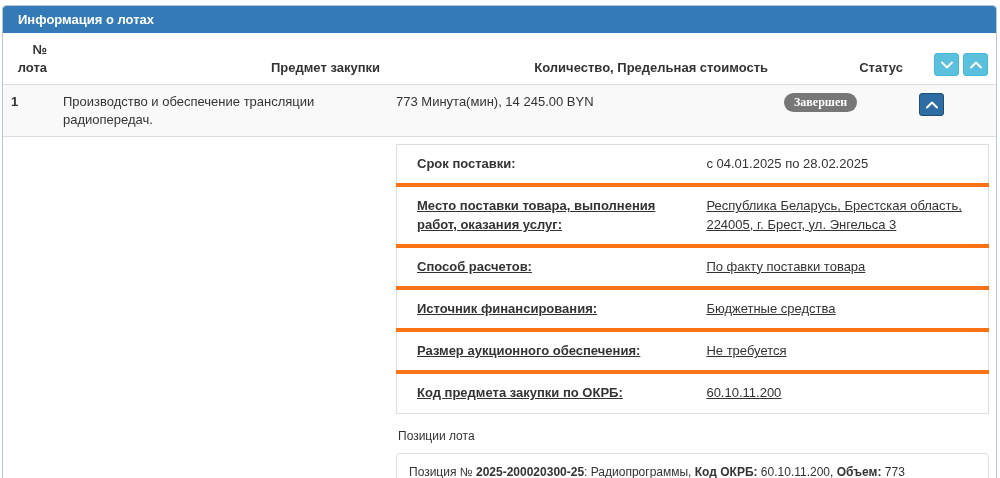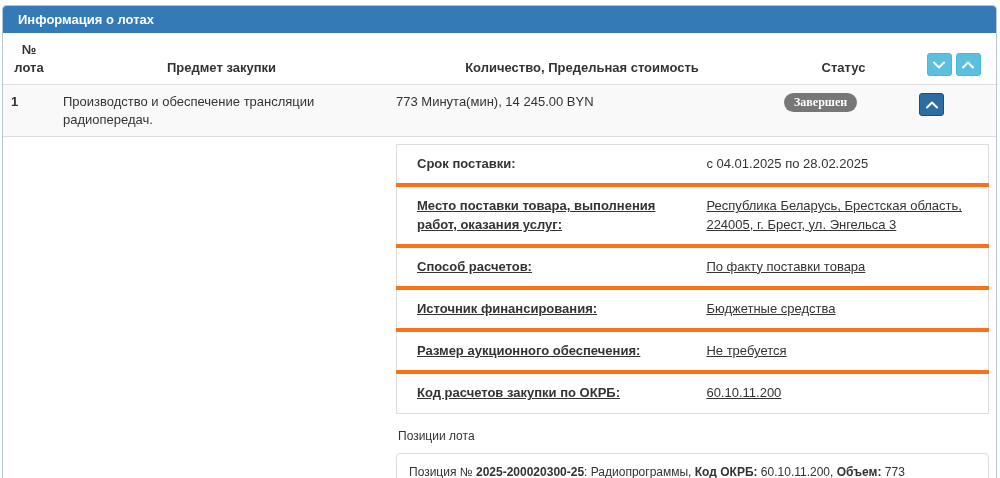--- a/index.html
+++ b/index.html
@@ -25,21 +25,21 @@
     font-size: 13px;
     padding: 6px 15px;
     border-radius: 3px 3px 0 0;
   }
   table.lots-table {
     width: 100%;
     border-collapse: collapse;
     table-layout: fixed;
   }
   table.lots-table th {
-    text-align: center;
+    text-align: right;
     font-weight: bold;
     vertical-align: bottom;
     padding: 8px;
     line-height: 1.35;
   }
   table.lots-table td {
     vertical-align: top;
     padding: 8px;
     border-top: 1px solid #dddddd;
     line-height: 1.35;
@@ -189,21 +189,21 @@
       </tr>
       <tr>
         <th>Источник финансирования:</th>
         <td>Бюджетные средства</td>
       </tr>
       <tr>
         <th>Размер аукционного обеспечения:</th>
         <td>Не требуется</td>
       </tr>
       <tr>
-        <th>Код расчетов закупки по ОКРБ:</th>
+        <th>Код предмета закупки по ОКРБ:</th>
         <td>60.10.11.200</td>
       </tr>
     </tbody>
       </table>
 
     <h3 class="positions-heading">Позиции лота</h3>
 
     <div class="position-box">
       <p><span>Позиция № </span><b>2025-200020300-25</b><span>: Радиопрограммы, </span><b>Код ОКРБ:</b><span> 60.10.11.200, </span><b>Объем:</b><span> 773 Минута(мин), </span><b>Сумма:</b><span> 14 245.00 BYN</span></p>
     </div>

